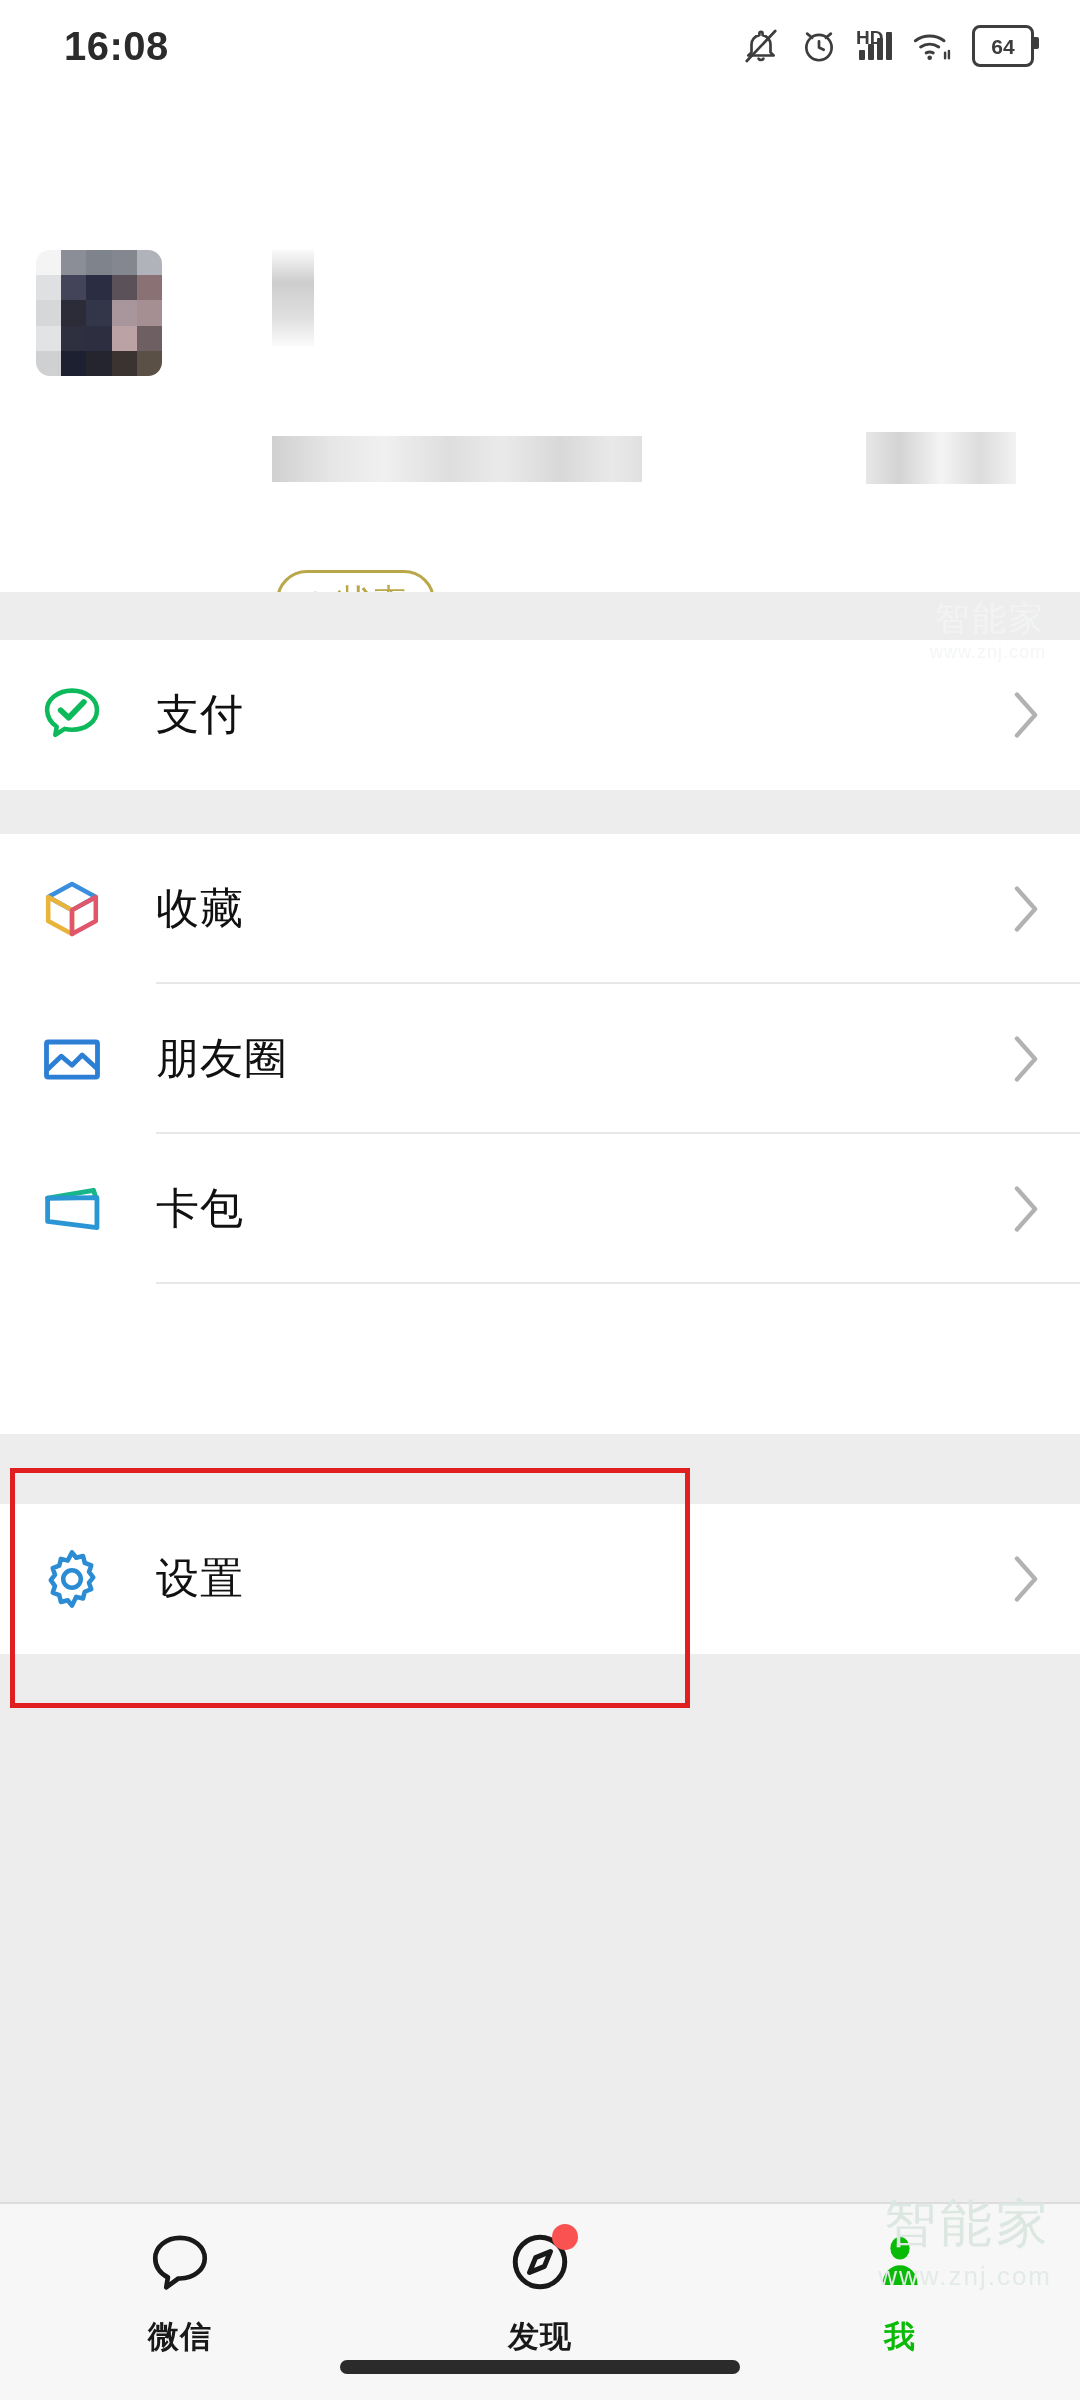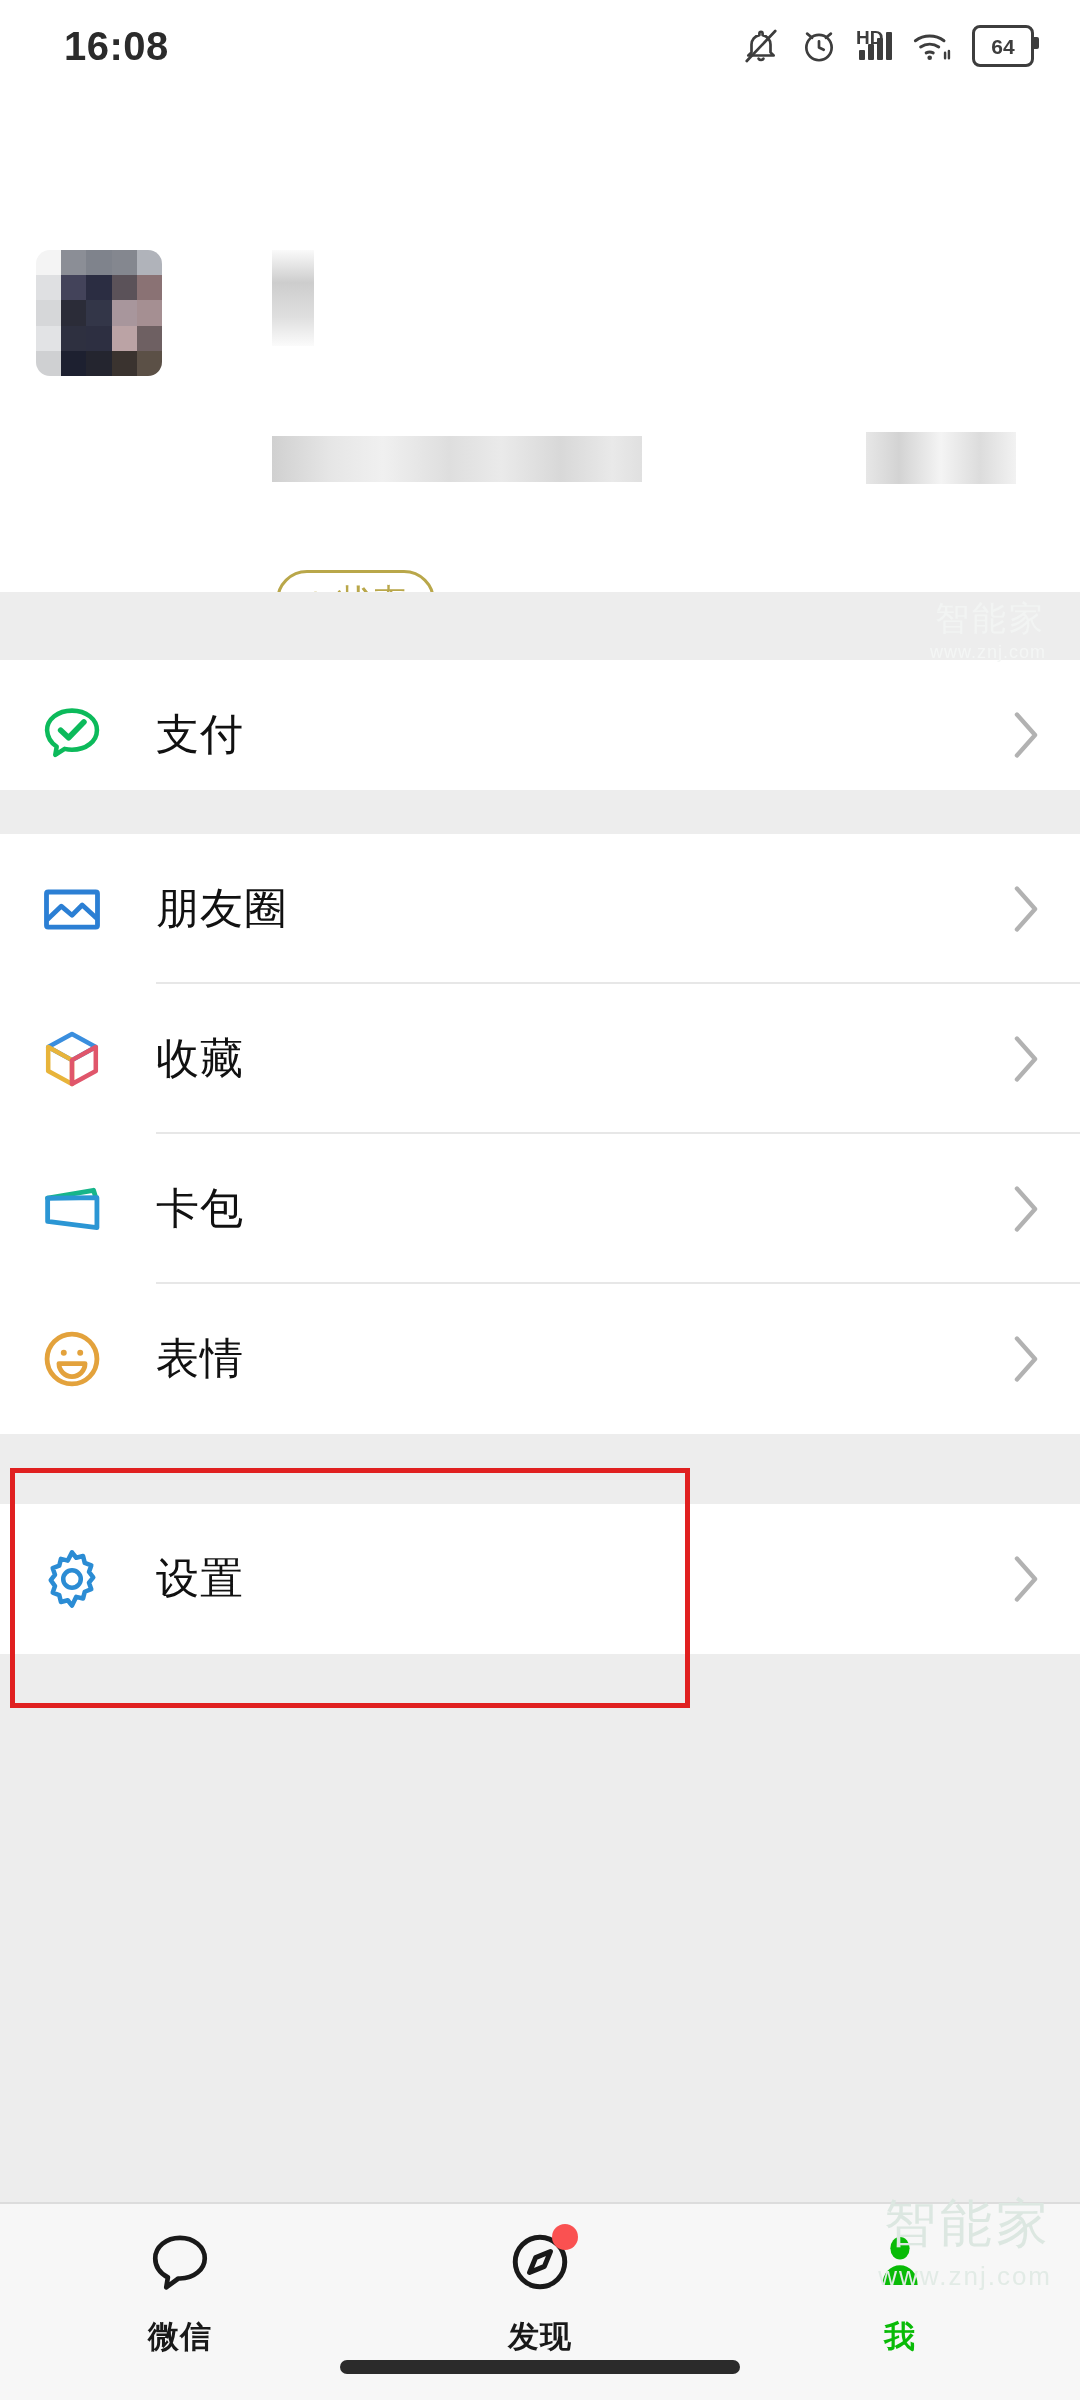--- a/index.html
+++ b/index.html
@@ -217,106 +217,90 @@
     <div class="right-blur"></div>
 
     <div class="status-chip">
       <span class="plus">+</span>
       <span>状态</span>
     </div>
   </div>
 
   <div class="gap" style="top:592px; height:48px;"></div>
 
-  <div class="card" style="top:660px; height:150px;">
+  <div class="card" style="top:640px; height:150px;">
     <div class="row">
       <span class="ic">
         <svg width="68" height="68" viewBox="0 0 24 24" fill="none" stroke="#0cba5b" stroke-width="1.6" stroke-linecap="round" stroke-linejoin="round">
           <path d="M12 3.4c5 0 8.8 3 8.8 6.9s-3.8 6.9-8.8 6.9a11.6 11.6 0 0 1-2.6-.3L6.1 19l.5-2.9A7.3 7.3 0 0 1 3.2 10.3C3.2 6.4 7 3.4 12 3.4z"></path>
           <polyline points="8,10.3 10.8,13 16.2,7.4" stroke-width="2"></polyline>
         </svg>
       </span>
       <span class="lbl">支付</span>
       <span class="chev">
         <svg width="28" height="50" viewBox="0 0 12 22" fill="none" stroke="#b2b2b2" stroke-width="1.9" stroke-linecap="round" stroke-linejoin="round">
             <polyline points="2,2 10,11 2,20"></polyline>
           </svg>
       </span>
     </div>
   </div>
 
   <div class="gap" style="top:790px; height:44px;"></div>
 
   <div class="card" style="top:834px; height:600px;">
-
-    <div class="row">
-      <span class="ic">
-        <svg width="68" height="68" viewBox="0 0 24 24" fill="none" stroke="#2b7fd4" stroke-width="1.7" stroke-linecap="round" stroke-linejoin="round">
-          <rect x="3" y="6" width="18" height="12.4" rx="0.6"></rect>
-          <polyline points="3.4,15.6 8.2,11 12,14.2 15.6,10.6 20.6,15.2"></polyline>
-        </svg>
-      </span>
-      <span class="lbl">朋友圈</span>
-      <span class="chev">
-        <svg width="28" height="50" viewBox="0 0 12 22" fill="none" stroke="#b2b2b2" stroke-width="1.9" stroke-linecap="round" stroke-linejoin="round">
-            <polyline points="2,2 10,11 2,20"></polyline>
-          </svg>
-      </span>
-      <span class="divider"></span>
-    </div>
 
     <div class="row">
       <span class="ic">
         <svg width="68" height="68" viewBox="0 0 24 24" fill="none" stroke-width="1.6" stroke-linecap="round" stroke-linejoin="round">
           <path d="M12 3.2 20.4 7.8 12 12.4 3.6 7.8z" stroke="#3a8ede"></path>
           <path d="M3.6 7.8v8.4L12 20.8V12.4z" stroke="#e8b43a"></path>
           <path d="M20.4 7.8v8.4L12 20.8V12.4z" stroke="#e0566b"></path>
         </svg>
       </span>
       <span class="lbl">收藏</span>
       <span class="chev">
         <svg width="28" height="50" viewBox="0 0 12 22" fill="none" stroke="#b2b2b2" stroke-width="1.9" stroke-linecap="round" stroke-linejoin="round">
             <polyline points="2,2 10,11 2,20"></polyline>
           </svg>
       </span>
       <span class="divider"></span>
     </div>
 
     <div class="row">
       <span class="ic">
+        <svg width="68" height="68" viewBox="0 0 24 24" fill="none" stroke="#2b7fd4" stroke-width="1.7" stroke-linecap="round" stroke-linejoin="round">
+          <rect x="3" y="6" width="18" height="12.4" rx="0.6"></rect>
+          <polyline points="3.4,15.6 8.2,11 12,14.2 15.6,10.6 20.6,15.2"></polyline>
+        </svg>
+      </span>
+      <span class="lbl">朋友圈</span>
+      <span class="chev">
+        <svg width="28" height="50" viewBox="0 0 12 22" fill="none" stroke="#b2b2b2" stroke-width="1.9" stroke-linecap="round" stroke-linejoin="round">
+            <polyline points="2,2 10,11 2,20"></polyline>
+          </svg>
+      </span>
+      <span class="divider"></span>
+    </div>
+
+    <div class="row">
+      <span class="ic">
         <svg width="68" height="68" viewBox="0 0 24 24" fill="none" stroke-width="1.7" stroke-linecap="round" stroke-linejoin="round">
           <path d="M3.4 8.2 19.6 5.4l.8 2.6" stroke="#16b58a"></path>
           <path d="M3.4 8.2v8.2l17.4 2.2V8z" stroke="#2b96d4"></path>
         </svg>
       </span>
       <span class="lbl">卡包</span>
       <span class="chev">
         <svg width="28" height="50" viewBox="0 0 12 22" fill="none" stroke="#b2b2b2" stroke-width="1.9" stroke-linecap="round" stroke-linejoin="round">
             <polyline points="2,2 10,11 2,20"></polyline>
           </svg>
       </span>
       <span class="divider"></span>
     </div>
 
-    <div class="row">
-      <span class="ic">
-        <svg width="68" height="68" viewBox="0 0 24 24" fill="none" stroke="#e3a23c" stroke-width="1.7" stroke-linecap="round" stroke-linejoin="round">
-          <circle cx="12" cy="12" r="8.8"></circle>
-          <circle cx="9.1" cy="9.8" r="1.05" fill="#e3a23c" stroke="none"></circle>
-          <circle cx="14.9" cy="9.8" r="1.05" fill="#e3a23c" stroke="none"></circle>
-          <path d="M7.4 13.6h9.2a4.6 4.6 0 0 1-9.2 0z"></path>
-        </svg>
-      </span>
-      <span class="lbl">表情</span>
-      <span class="chev">
-        <svg width="28" height="50" viewBox="0 0 12 22" fill="none" stroke="#b2b2b2" stroke-width="1.9" stroke-linecap="round" stroke-linejoin="round">
-            <polyline points="2,2 10,11 2,20"></polyline>
-          </svg>
-      </span>
-    </div>
   </div>
 
   <div class="gap" style="top:1434px; height:38px;"></div>
 
   <div class="card" style="top:1504px; height:150px;">
     <div class="row">
       <span class="ic">
         <svg width="68" height="68" viewBox="0 0 24 24" fill="none" stroke="#2b8cd4" stroke-width="1.6" stroke-linecap="round" stroke-linejoin="round">
           <path d="M12 2.6l1.5 1.9 2.4-.6.6 2.4 2.3.9-.8 2.3 1.5 1.9-1.5 1.9.8 2.3-2.3.9-.6 2.4-2.4-.6L12 21.4l-1.5-1.9-2.4.6-.6-2.4-2.3-.9.8-2.3L4.5 12.4 6 10.5l-.8-2.3 2.3-.9.6-2.4 2.4.6z"></path>
           <circle cx="12" cy="12" r="3.1"></circle>

